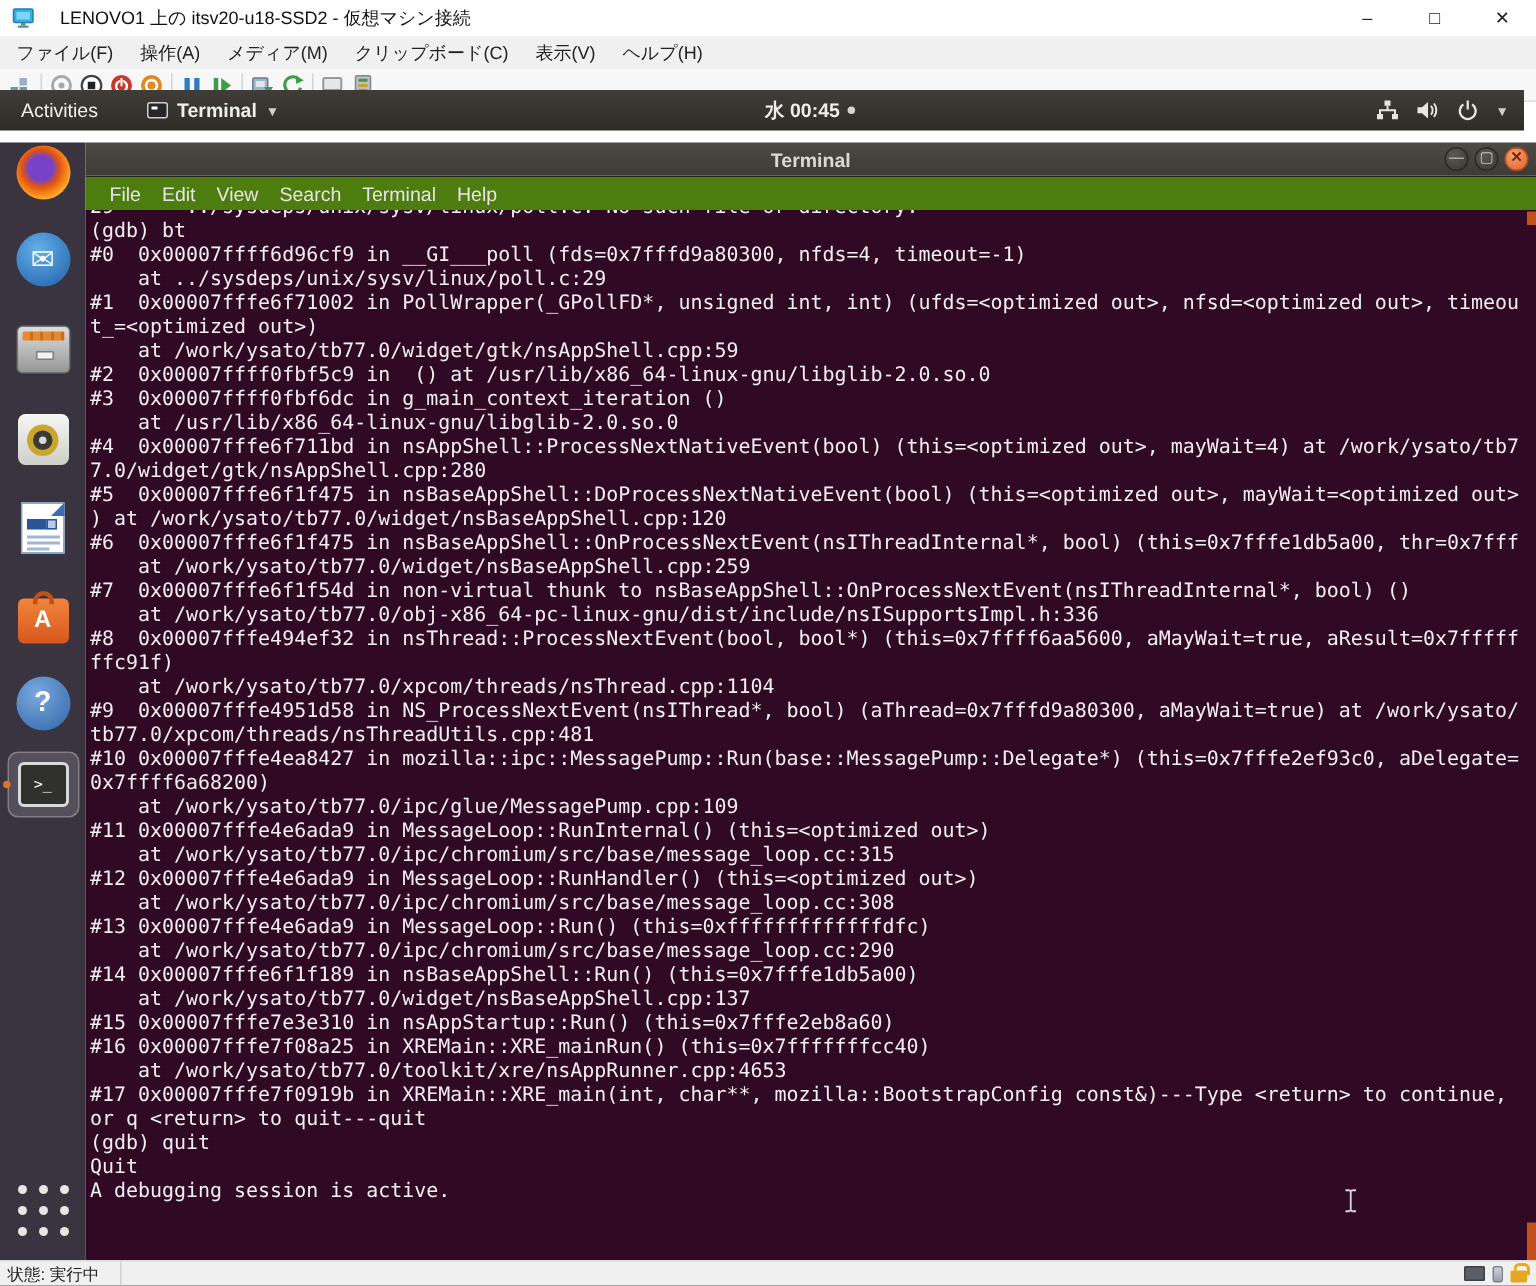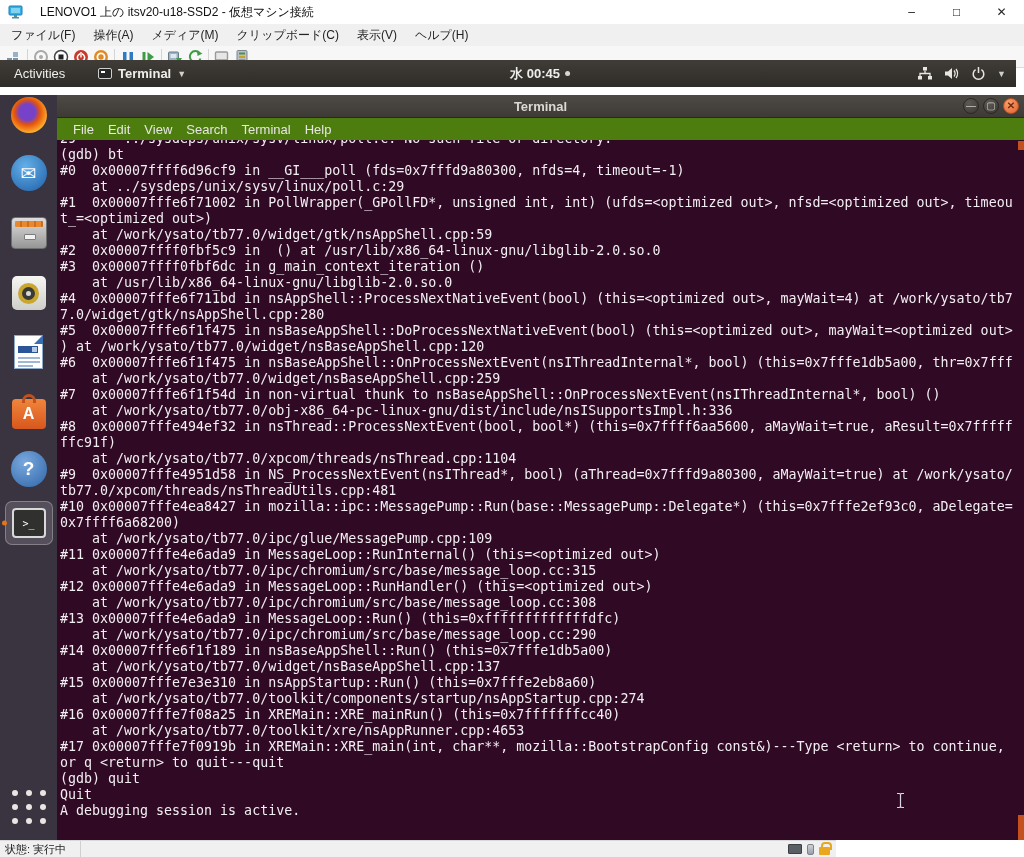--- a/index.html
+++ b/index.html
@@ -69,21 +69,21 @@
   .term-menubar { height:22px; background:#4d7c0f; display:flex; align-items:center; padding-left:9px; }
   .term-menubar .menu-item { font-size:13px; color:#e8e6e3; padding:0 7px; }
   .term-body { position:relative; height:700px; background:#300a24; overflow:hidden; padding-left:3px; }
   .term-lines { margin-top:-9px; }
   .term-line { font-family:"DejaVu Sans Mono",monospace; font-size:13.3px; line-height:16px; color:#f2eef2; white-space:pre; }
   .scroll-thumb-bottom { position:absolute; right:0; bottom:0; width:6px; height:25px; background:#c4501d; }
   .scroll-artifact-top { position:absolute; right:0; top:1px; width:6px; height:9px; background:#c4501d; }
   .mouse-ibeam { position:absolute; left:838px; top:652px; }
 
   
-  .statusbar { position:absolute; left:0; top:840px; width:836px; height:17px; background:#f0f0f0; border-top:1px solid #d9d9d9; display:flex; align-items:center; font-size:11px; color:#222; }
+  .statusbar { position:absolute; left:0; top:840px; width:1024px; height:17px; background:#f0f0f0; border-top:1px solid #d9d9d9; display:flex; align-items:center; font-size:11px; color:#222; }
   .status-text { padding-left:5px; }
   .status-sep { width:1px; height:16px; background:#d0d0d0; margin-left:14px; }
   .status-icons { margin-left:auto; margin-right:6px; display:flex; align-items:center; gap:5px; }
   .si-screen { width:14px; height:10px; background:#5a5f66; border:1px solid #3c4046; border-radius:1px; }
   .si-usb { width:7px; height:11px; background:linear-gradient(#cfd3d8,#9aa0a8); border:1px solid #7c828a; border-radius:2px; }
   .si-lock { position:relative; width:11px; height:8px; background:#e8a71c; border-radius:1px; margin-top:4px; }
   .si-lock::before { content:""; position:absolute; left:2px; top:-5px; width:7px; height:6px; border:2px solid #e8a71c; border-bottom:none; border-radius:4px 4px 0 0; }
 </style>
 </head>
 <body>
@@ -327,21 +327,20 @@
         <div class="term-line">    at /work/ysato/tb77.0/ipc/glue/MessagePump.cpp:109</div>
         <div class="term-line">#11 0x00007fffe4e6ada9 in MessageLoop::RunInternal() (this=&lt;optimized out&gt;)</div>
         <div class="term-line">    at /work/ysato/tb77.0/ipc/chromium/src/base/message_loop.cc:315</div>
         <div class="term-line">#12 0x00007fffe4e6ada9 in MessageLoop::RunHandler() (this=&lt;optimized out&gt;)</div>
         <div class="term-line">    at /work/ysato/tb77.0/ipc/chromium/src/base/message_loop.cc:308</div>
         <div class="term-line">#13 0x00007fffe4e6ada9 in MessageLoop::Run() (this=0xfffffffffffffdfc)</div>
         <div class="term-line">    at /work/ysato/tb77.0/ipc/chromium/src/base/message_loop.cc:290</div>
         <div class="term-line">#14 0x00007fffe6f1f189 in nsBaseAppShell::Run() (this=0x7fffe1db5a00)</div>
         <div class="term-line">    at /work/ysato/tb77.0/widget/nsBaseAppShell.cpp:137</div>
         <div class="term-line">#15 0x00007fffe7e3e310 in nsAppStartup::Run() (this=0x7fffe2eb8a60)</div>
-        <div class="term-line">    at /work/ysato/tb77.0/toolkit/components/startup/nsAppStartup.cpp:274</div>
         <div class="term-line">#16 0x00007fffe7f08a25 in XREMain::XRE_mainRun() (this=0x7fffffffcc40)</div>
         <div class="term-line">    at /work/ysato/tb77.0/toolkit/xre/nsAppRunner.cpp:4653</div>
         <div class="term-line">#17 0x00007fffe7f0919b in XREMain::XRE_main(int, char**, mozilla::BootstrapConfig const&amp;)---Type &lt;return&gt; to continue,</div>
         <div class="term-line">or q &lt;return&gt; to quit---quit</div>
         <div class="term-line">(gdb) quit</div>
         <div class="term-line">Quit</div>
         <div class="term-line">A debugging session is active.</div>
       </div>
     <span class="scroll-artifact-top"></span>
     <span class="scroll-thumb-bottom"></span>

